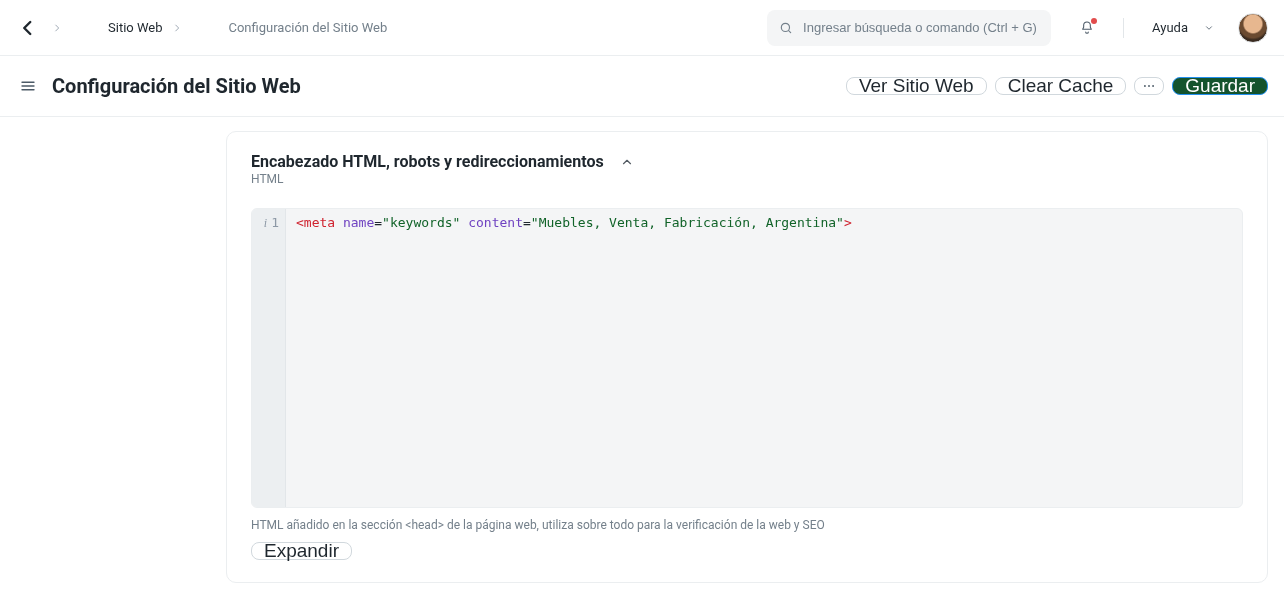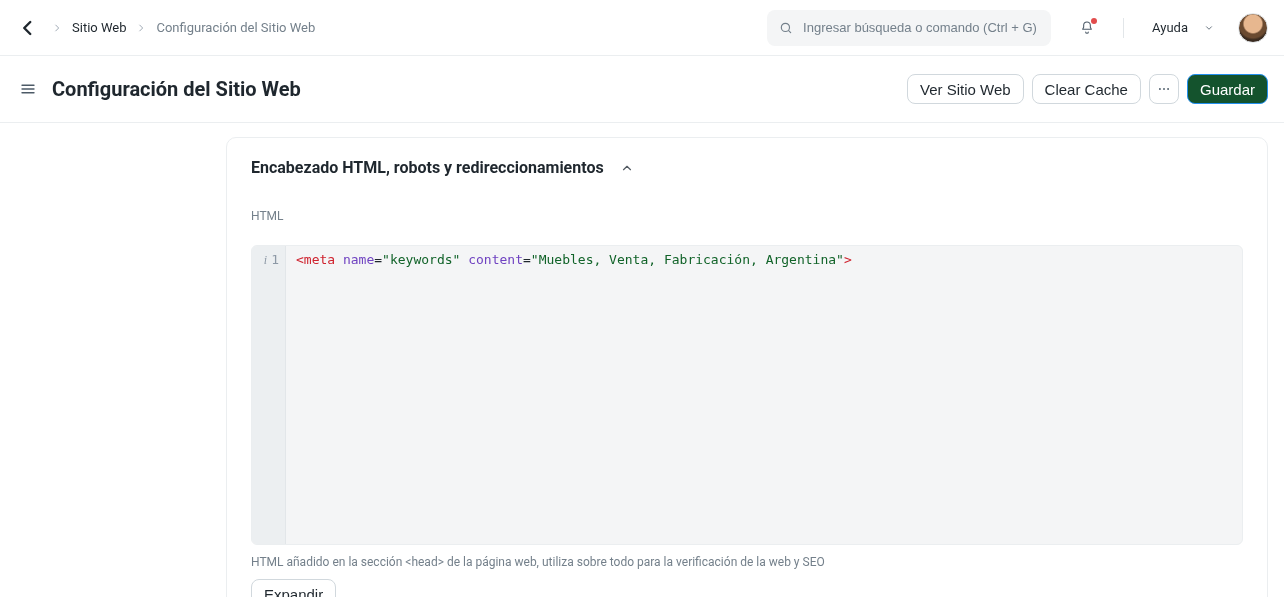--- a/index.html
+++ b/index.html
@@ -27,21 +27,21 @@
     .breadcrumbs {
       display: flex;
       align-items: center;
       gap: 10px;
       font-size: 13px;
     }
     .bc-sep {
       color: #74808b;
       font-size: 12px;
     }
-    .bc-item { color: #1f272e; cursor: pointer; }
+    .bc-item { color: #1f272e; cursor: pointer; margin-left: 36px; }
     .bc-item.current { color: #74808b; cursor: default; }
 
     .nav-spacer { flex: 1; }
 
     .search-wrap {
       display: flex;
       align-items: center;
       background: #f4f5f6;
       border-radius: 8px;
       padding: 0 12px;
@@ -97,44 +97,44 @@
       display: inline-flex; align-items: center; justify-content: center;
       cursor: pointer;
     }
     .page-title {
       font-size: 20px; font-weight: 700;
       color: #1f272e;
       flex: 1;
     }
     .btn {
       display: inline-flex; align-items: center; justify-content: center;
-      height: 30px; padding: 0 12px;
+      height: 18px; padding: 0 12px;
       border: 1px solid #d1d8dd; border-radius: 8px;
-      background: #fff; color: #1f272e; font-size: 15px;
+      background: #fff; color: #1f272e; font-size: 19px;
       cursor: pointer;
     }
     .btn.icon-only { width: 30px; padding: 0; }
     .btn.primary {
       background: #14532d; border-color: #2490ef; color: #fff;
     }
     .header-actions { display: flex; gap: 8px; }
 
     
     .content-area {
       background: #fff;
       padding: 14px 16px 24px 226px;
     }
     .card {
       border: 1px solid #ebeef0;
       border-radius: 10px;
       padding: 20px 24px 22px 24px;
     }
     .section-header {
       display: flex; align-items: center; gap: 14px;
-      margin-bottom: 32px;
+      margin-bottom: 1px;
     }
     .section-title {
       font-size: 16px; font-weight: 700;
     }
     .collapse-btn {
       width: 18px; height: 18px;
       display: inline-flex; align-items: center; justify-content: center;
       cursor: pointer; color: #525a62;
     }
 

